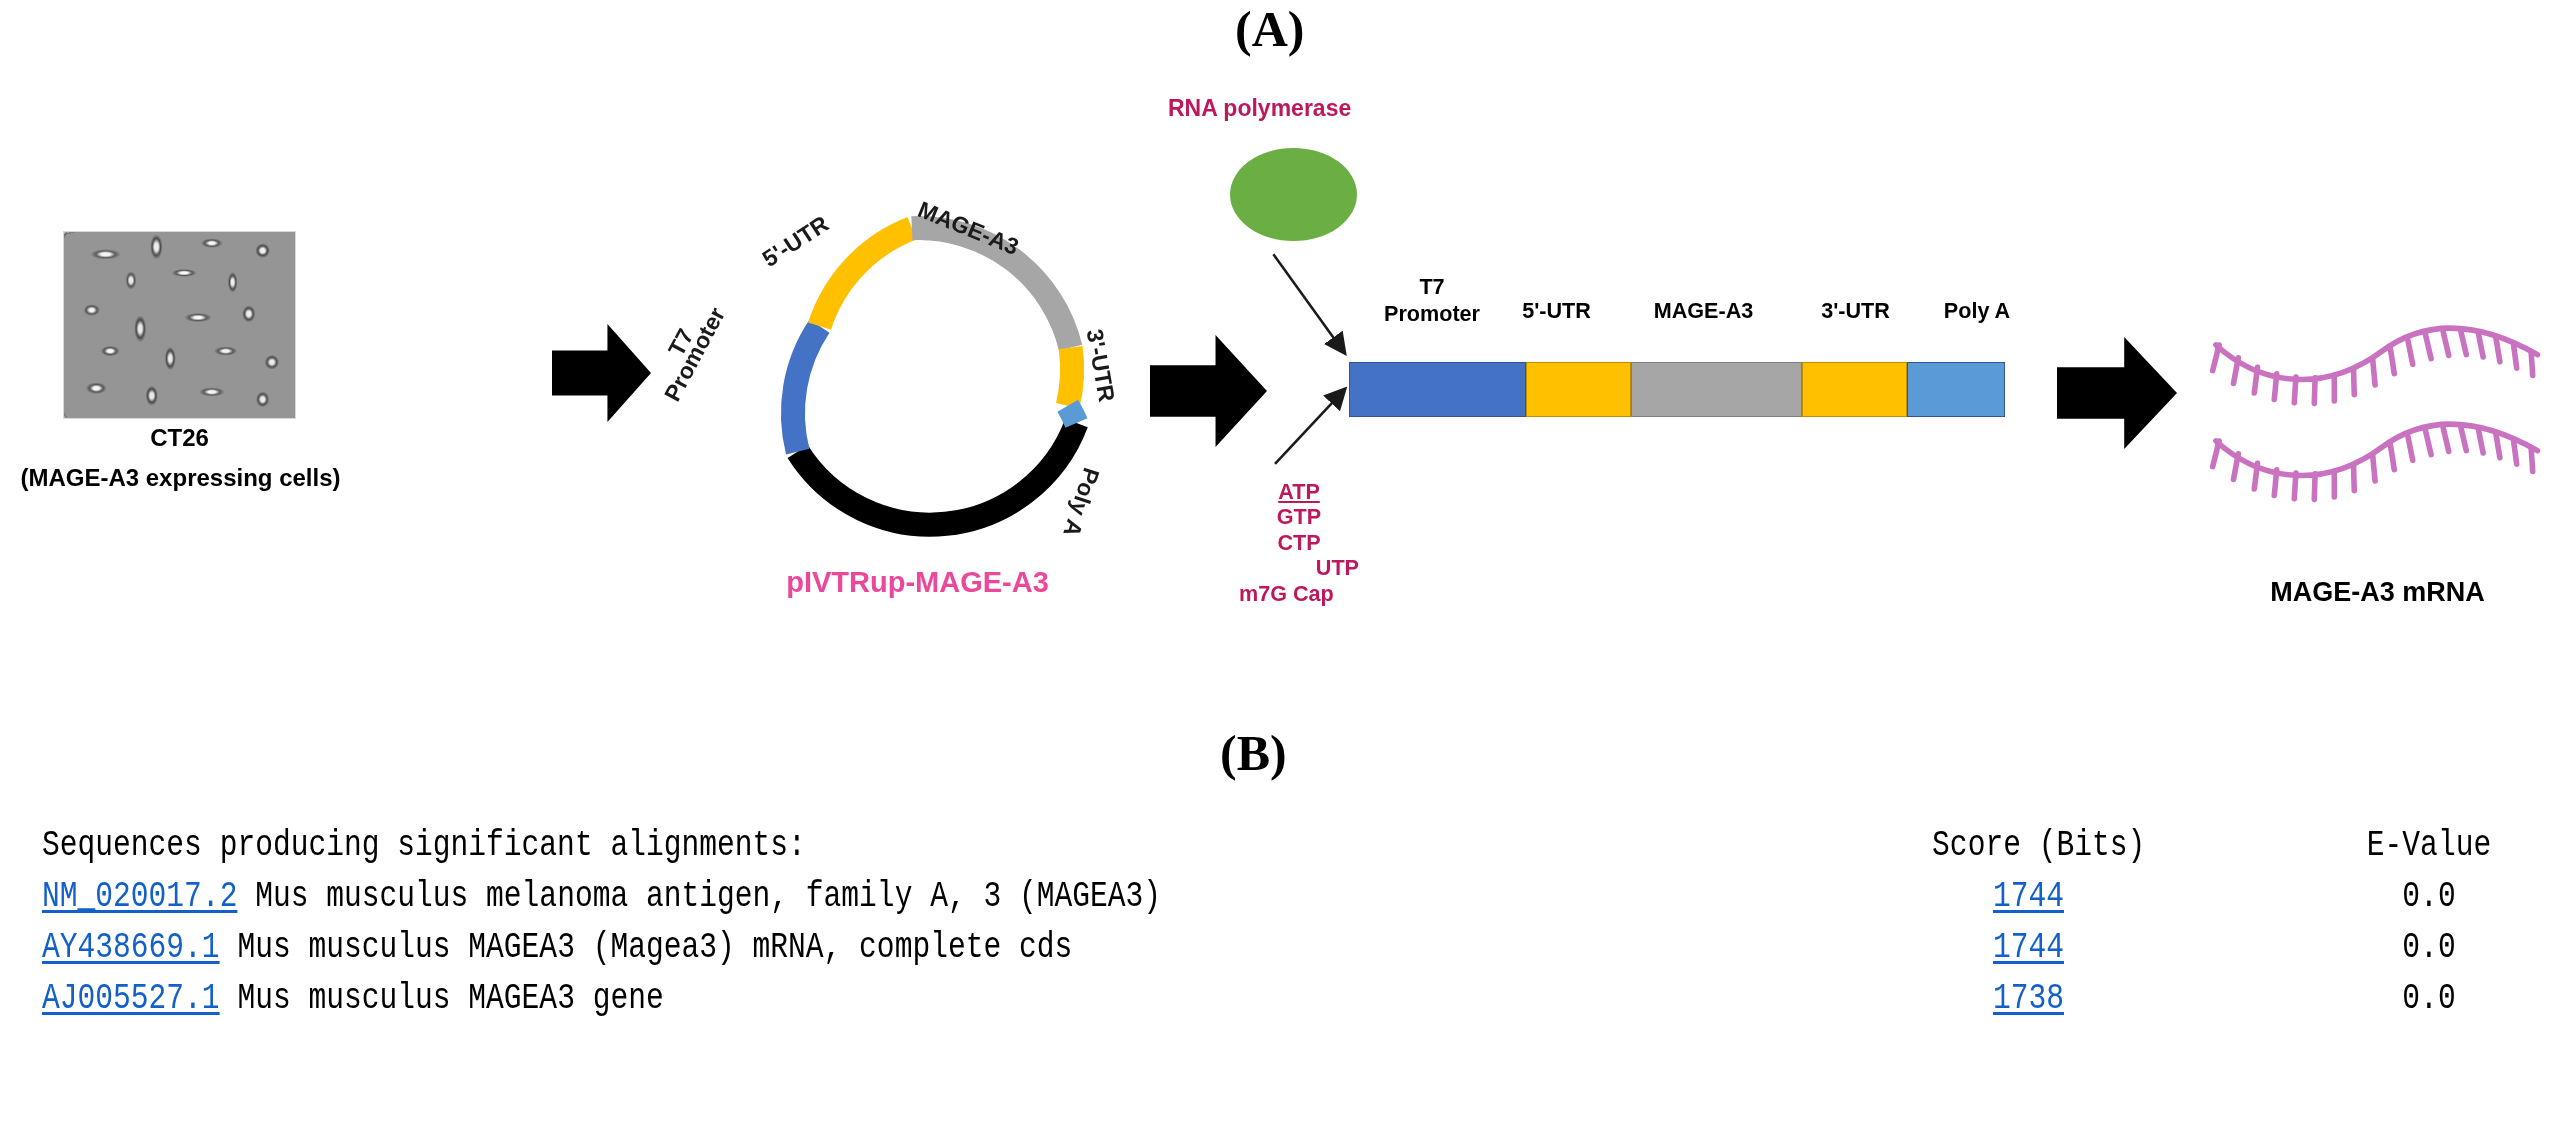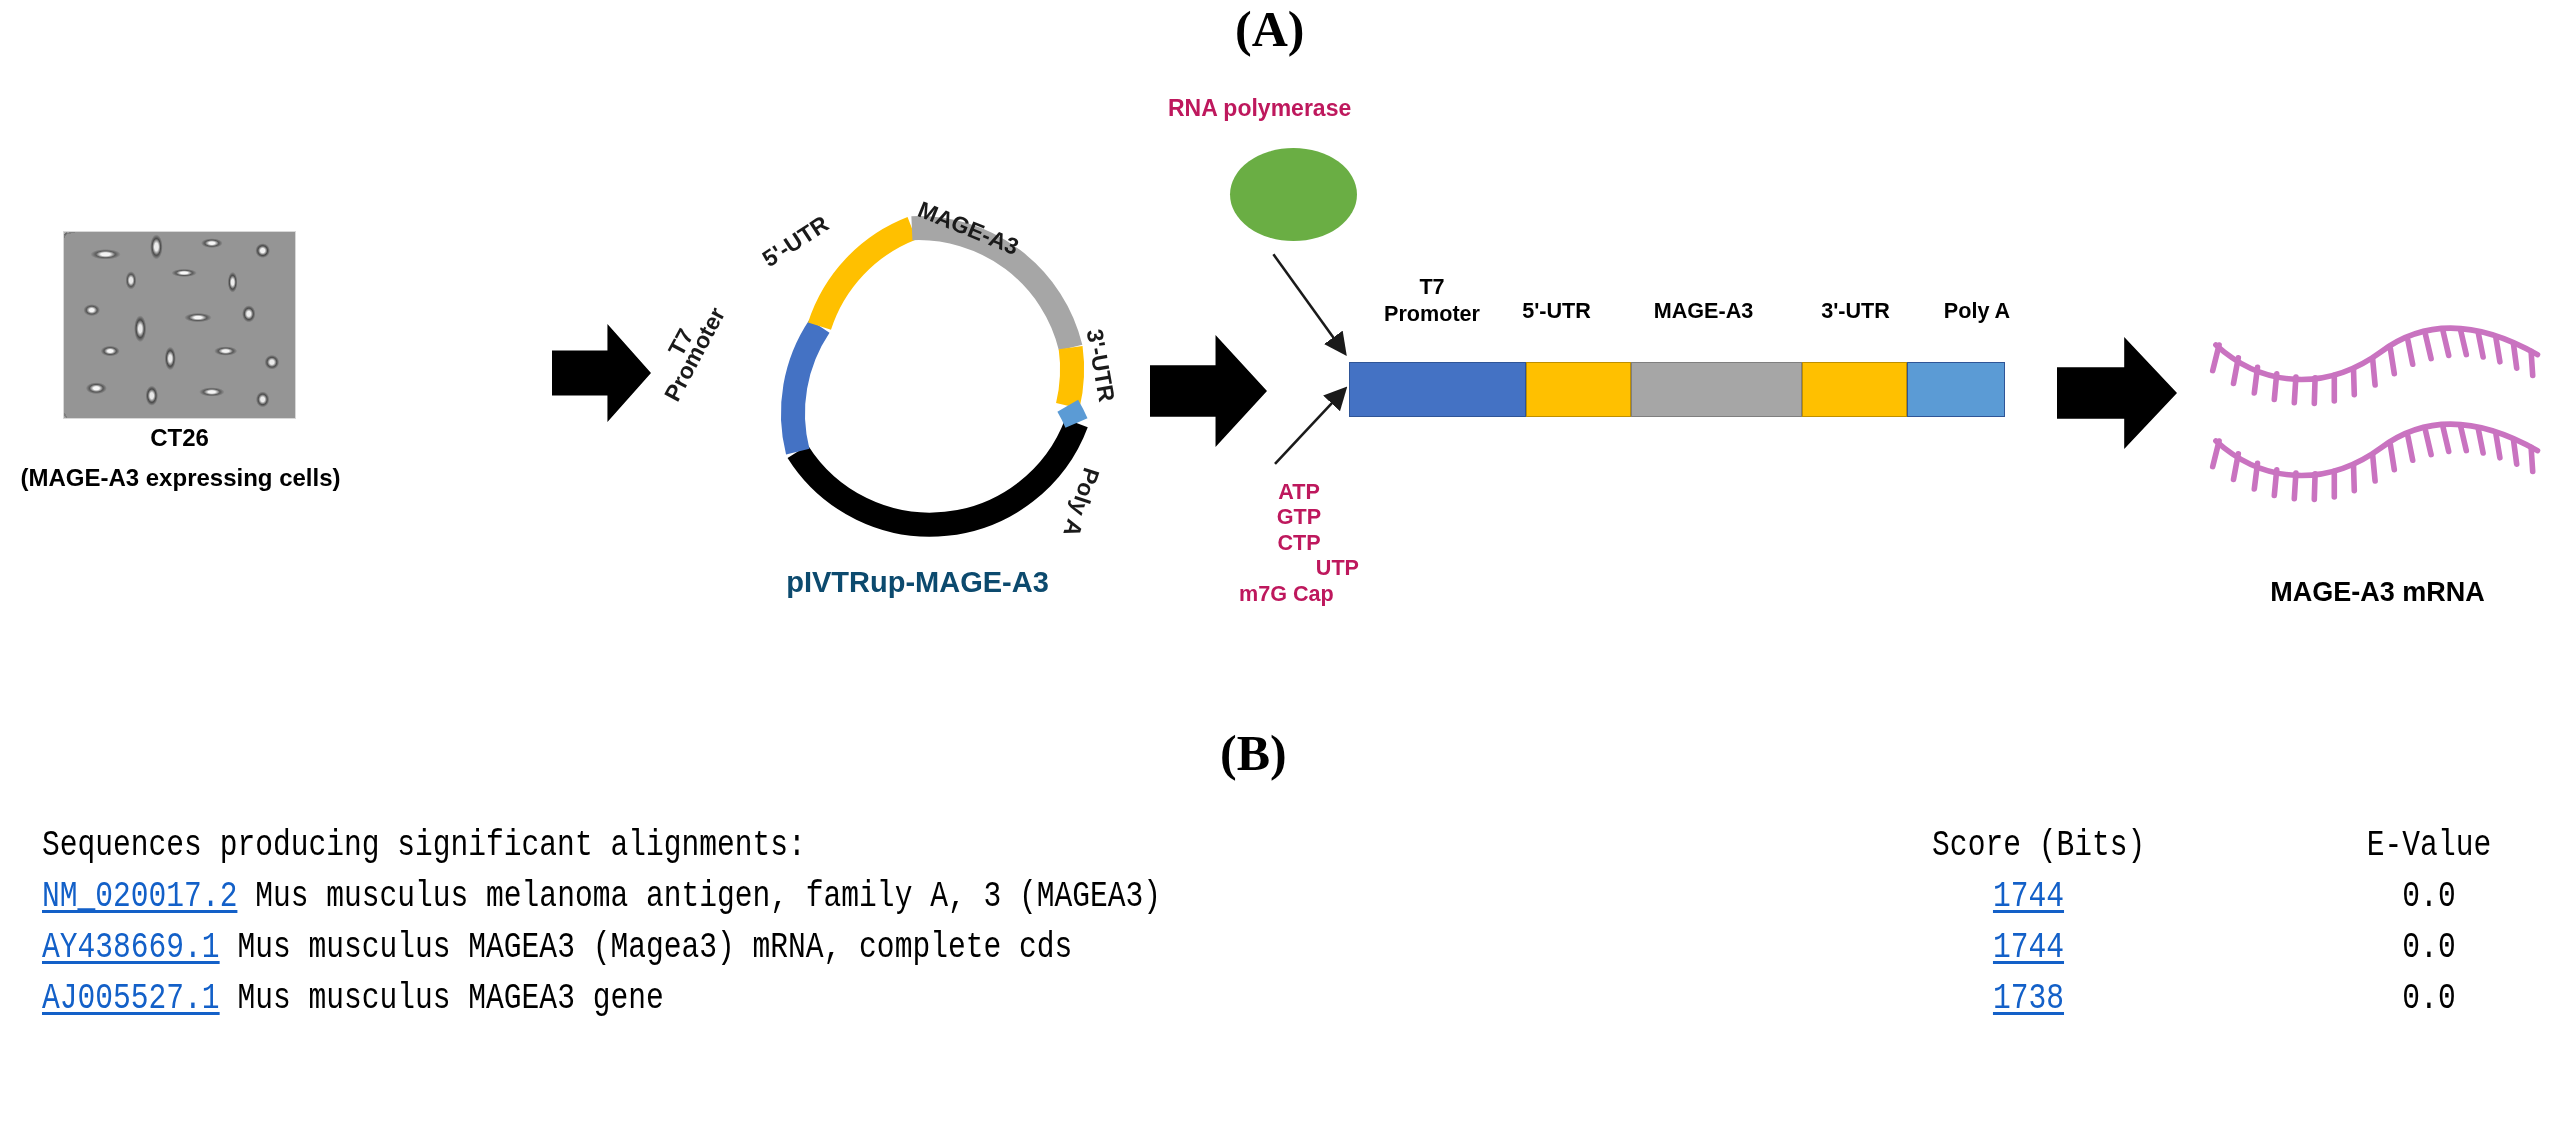--- a/index.html
+++ b/index.html
@@ -63,21 +63,21 @@
   }
 
   
   #plasmid-wrap{left:685px;top:152px;width:465px;height:465px;}
   .plasmid-label{
     position:absolute;font-weight:700;font-size:23px;color:#1a1a1a;white-space:nowrap;
     transform-origin:0 50%;
   }
   .plasmid-title{
     position:absolute;left:0;top:414px;width:465px;text-align:center;
-    font-weight:700;font-size:29px;color:#0c4a6e;white-space:nowrap;
+    font-weight:700;font-size:29px;color:#ec4899;white-space:nowrap;
   }
 
   
   #rnap-ellipse{
     left:1230px;top:148px;width:127px;height:93px;border-radius:50%;
     background:#6aae44;
   }
   .small-bold{font-weight:700;font-size:21.6px;color:#be185d;white-space:nowrap;line-height:1.18;}
 
   
@@ -167,21 +167,21 @@
   <defs>
     <marker id="ah" markerWidth="9" markerHeight="9" refX="7" refY="4.5" orient="auto">
       <path d="M0,0 L9,4.5 L0,9 Z" fill="#1a1a1a"></path>
     </marker>
   </defs>
   <line x1="8" y1="6" x2="96" y2="128" stroke="#1a1a1a" stroke-width="3.2" marker-end="url(#ah)"></line>
   <line x1="10" y1="268" x2="96" y2="176" stroke="#1a1a1a" stroke-width="3.2" marker-end="url(#ah)"></line>
 </svg>
 
 <div class="abs" style="left:1239px;top:479px;">
-  <div class="small-bold" style="text-align:center;width:120px;">ATP</div>
+  <div class="small-bold" style="text-align:center;width:120px;text-decoration:underline;">ATP</div>
   <div class="small-bold" style="text-align:center;width:120px;">GTP</div>
   <div class="small-bold" style="text-align:center;width:120px;">CTP</div>
   <div class="small-bold" style="text-align:right;width:120px;">UTP</div>
   <div class="small-bold" style="width:120px;">m7G Cap</div>
 </div>
 
 <div class="abs seg-label" style="left:1363px;top:274px;width:138px;">T7</div>
 <div class="abs seg-label" style="left:1363px;top:301px;width:138px;">Promoter</div>
 <div class="abs seg-label" style="left:1486px;top:298px;width:141px;">5'-UTR</div>
 <div class="abs seg-label" style="left:1616px;top:298px;width:175px;">MAGE-A3</div>

